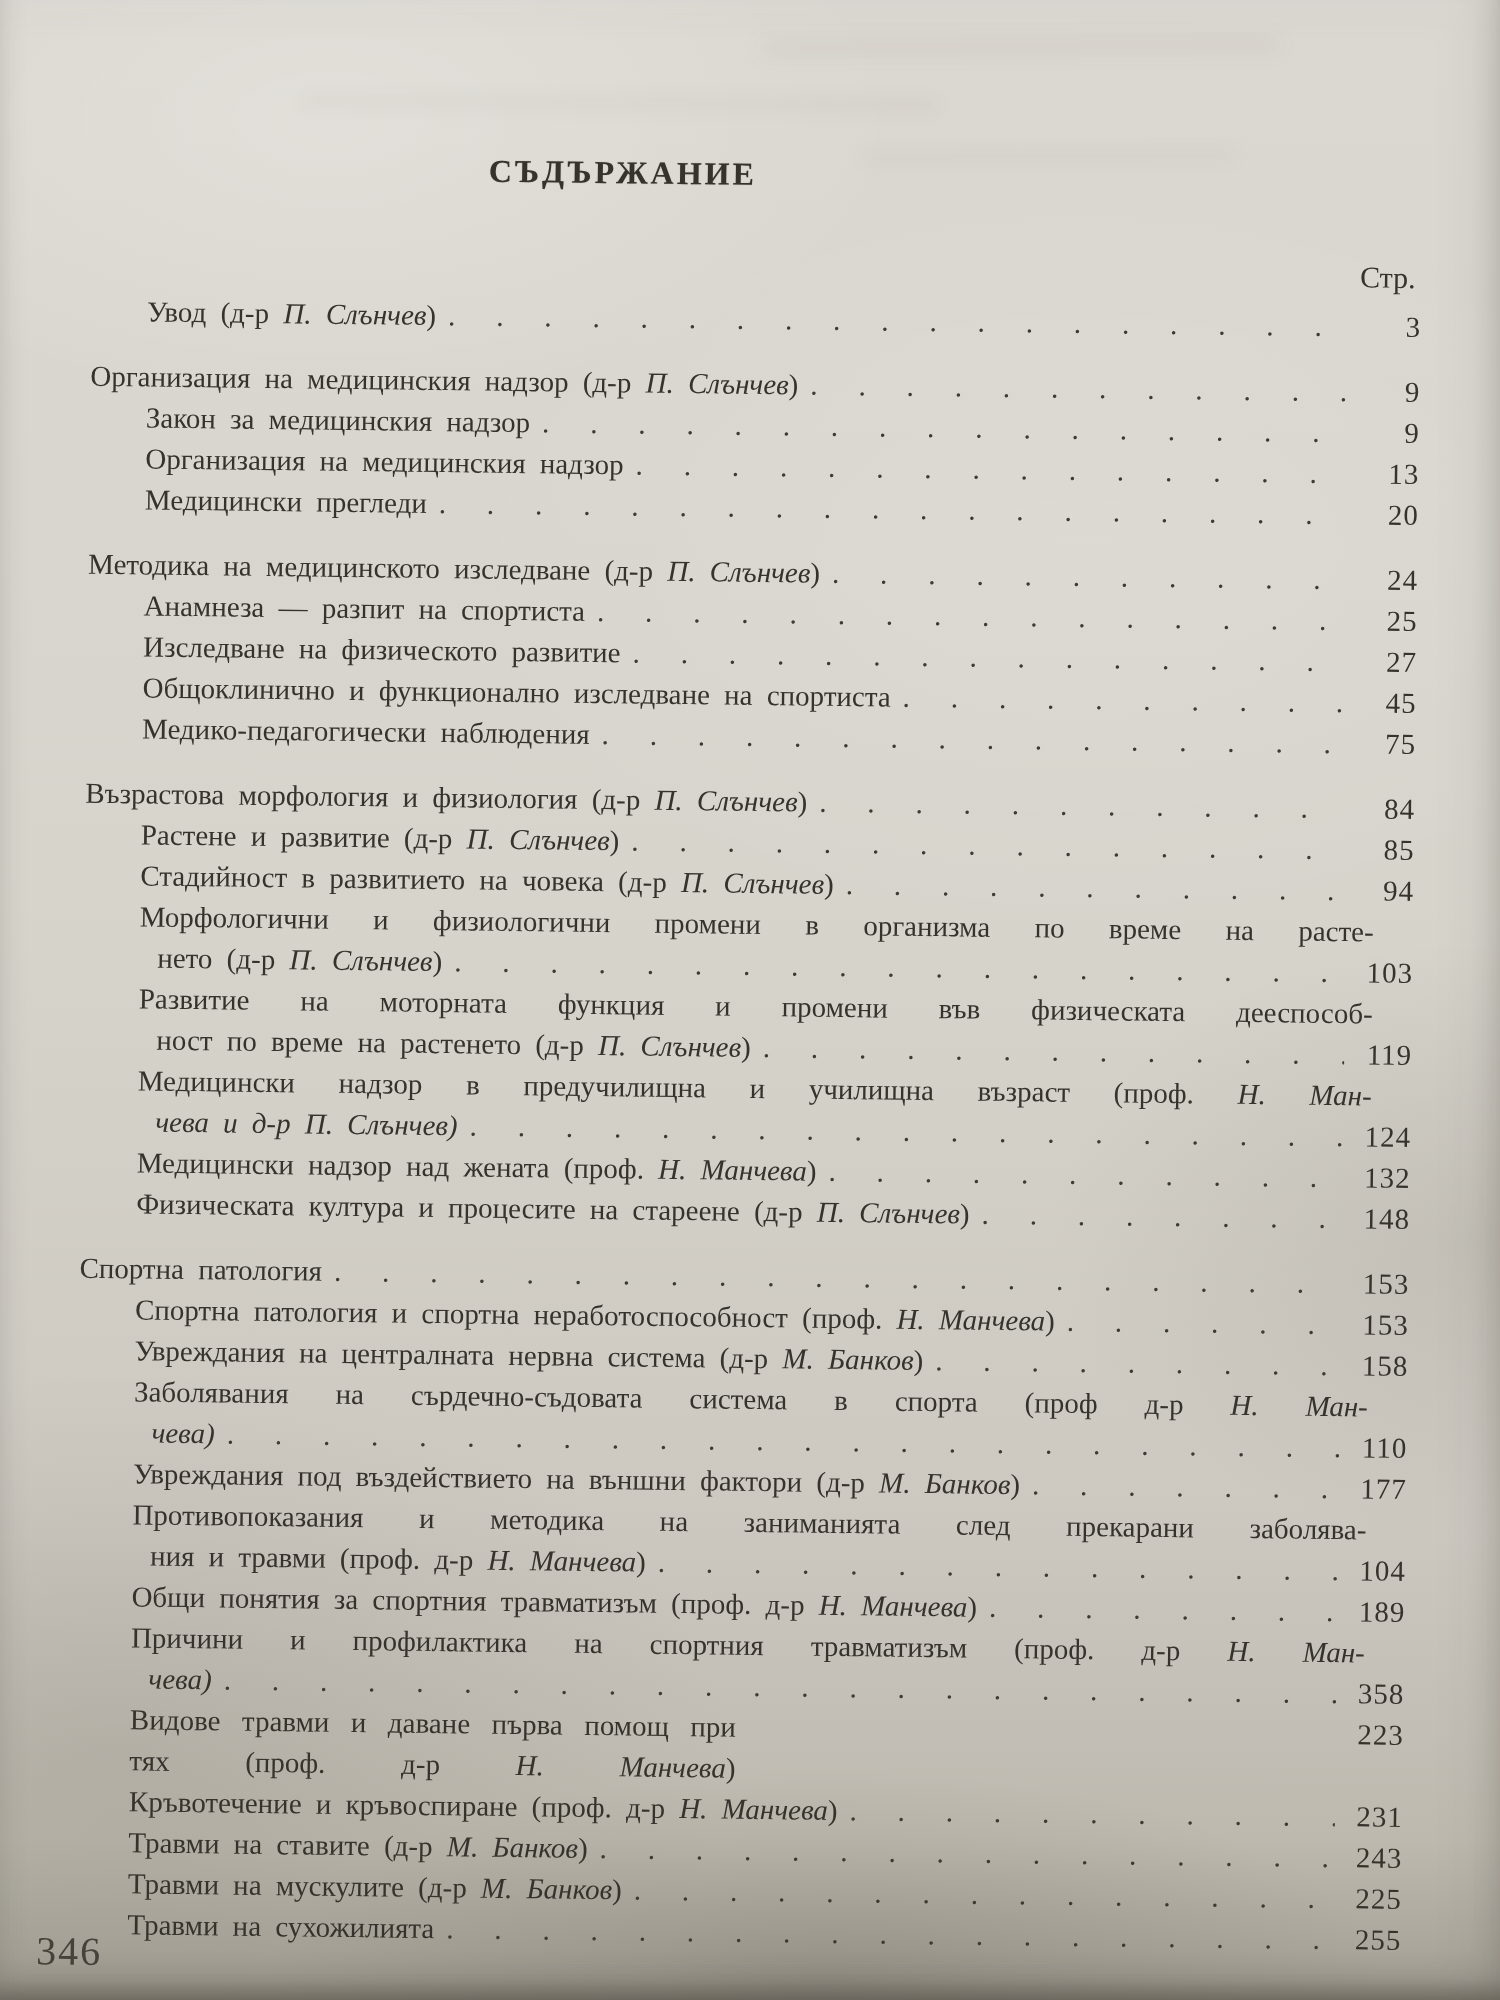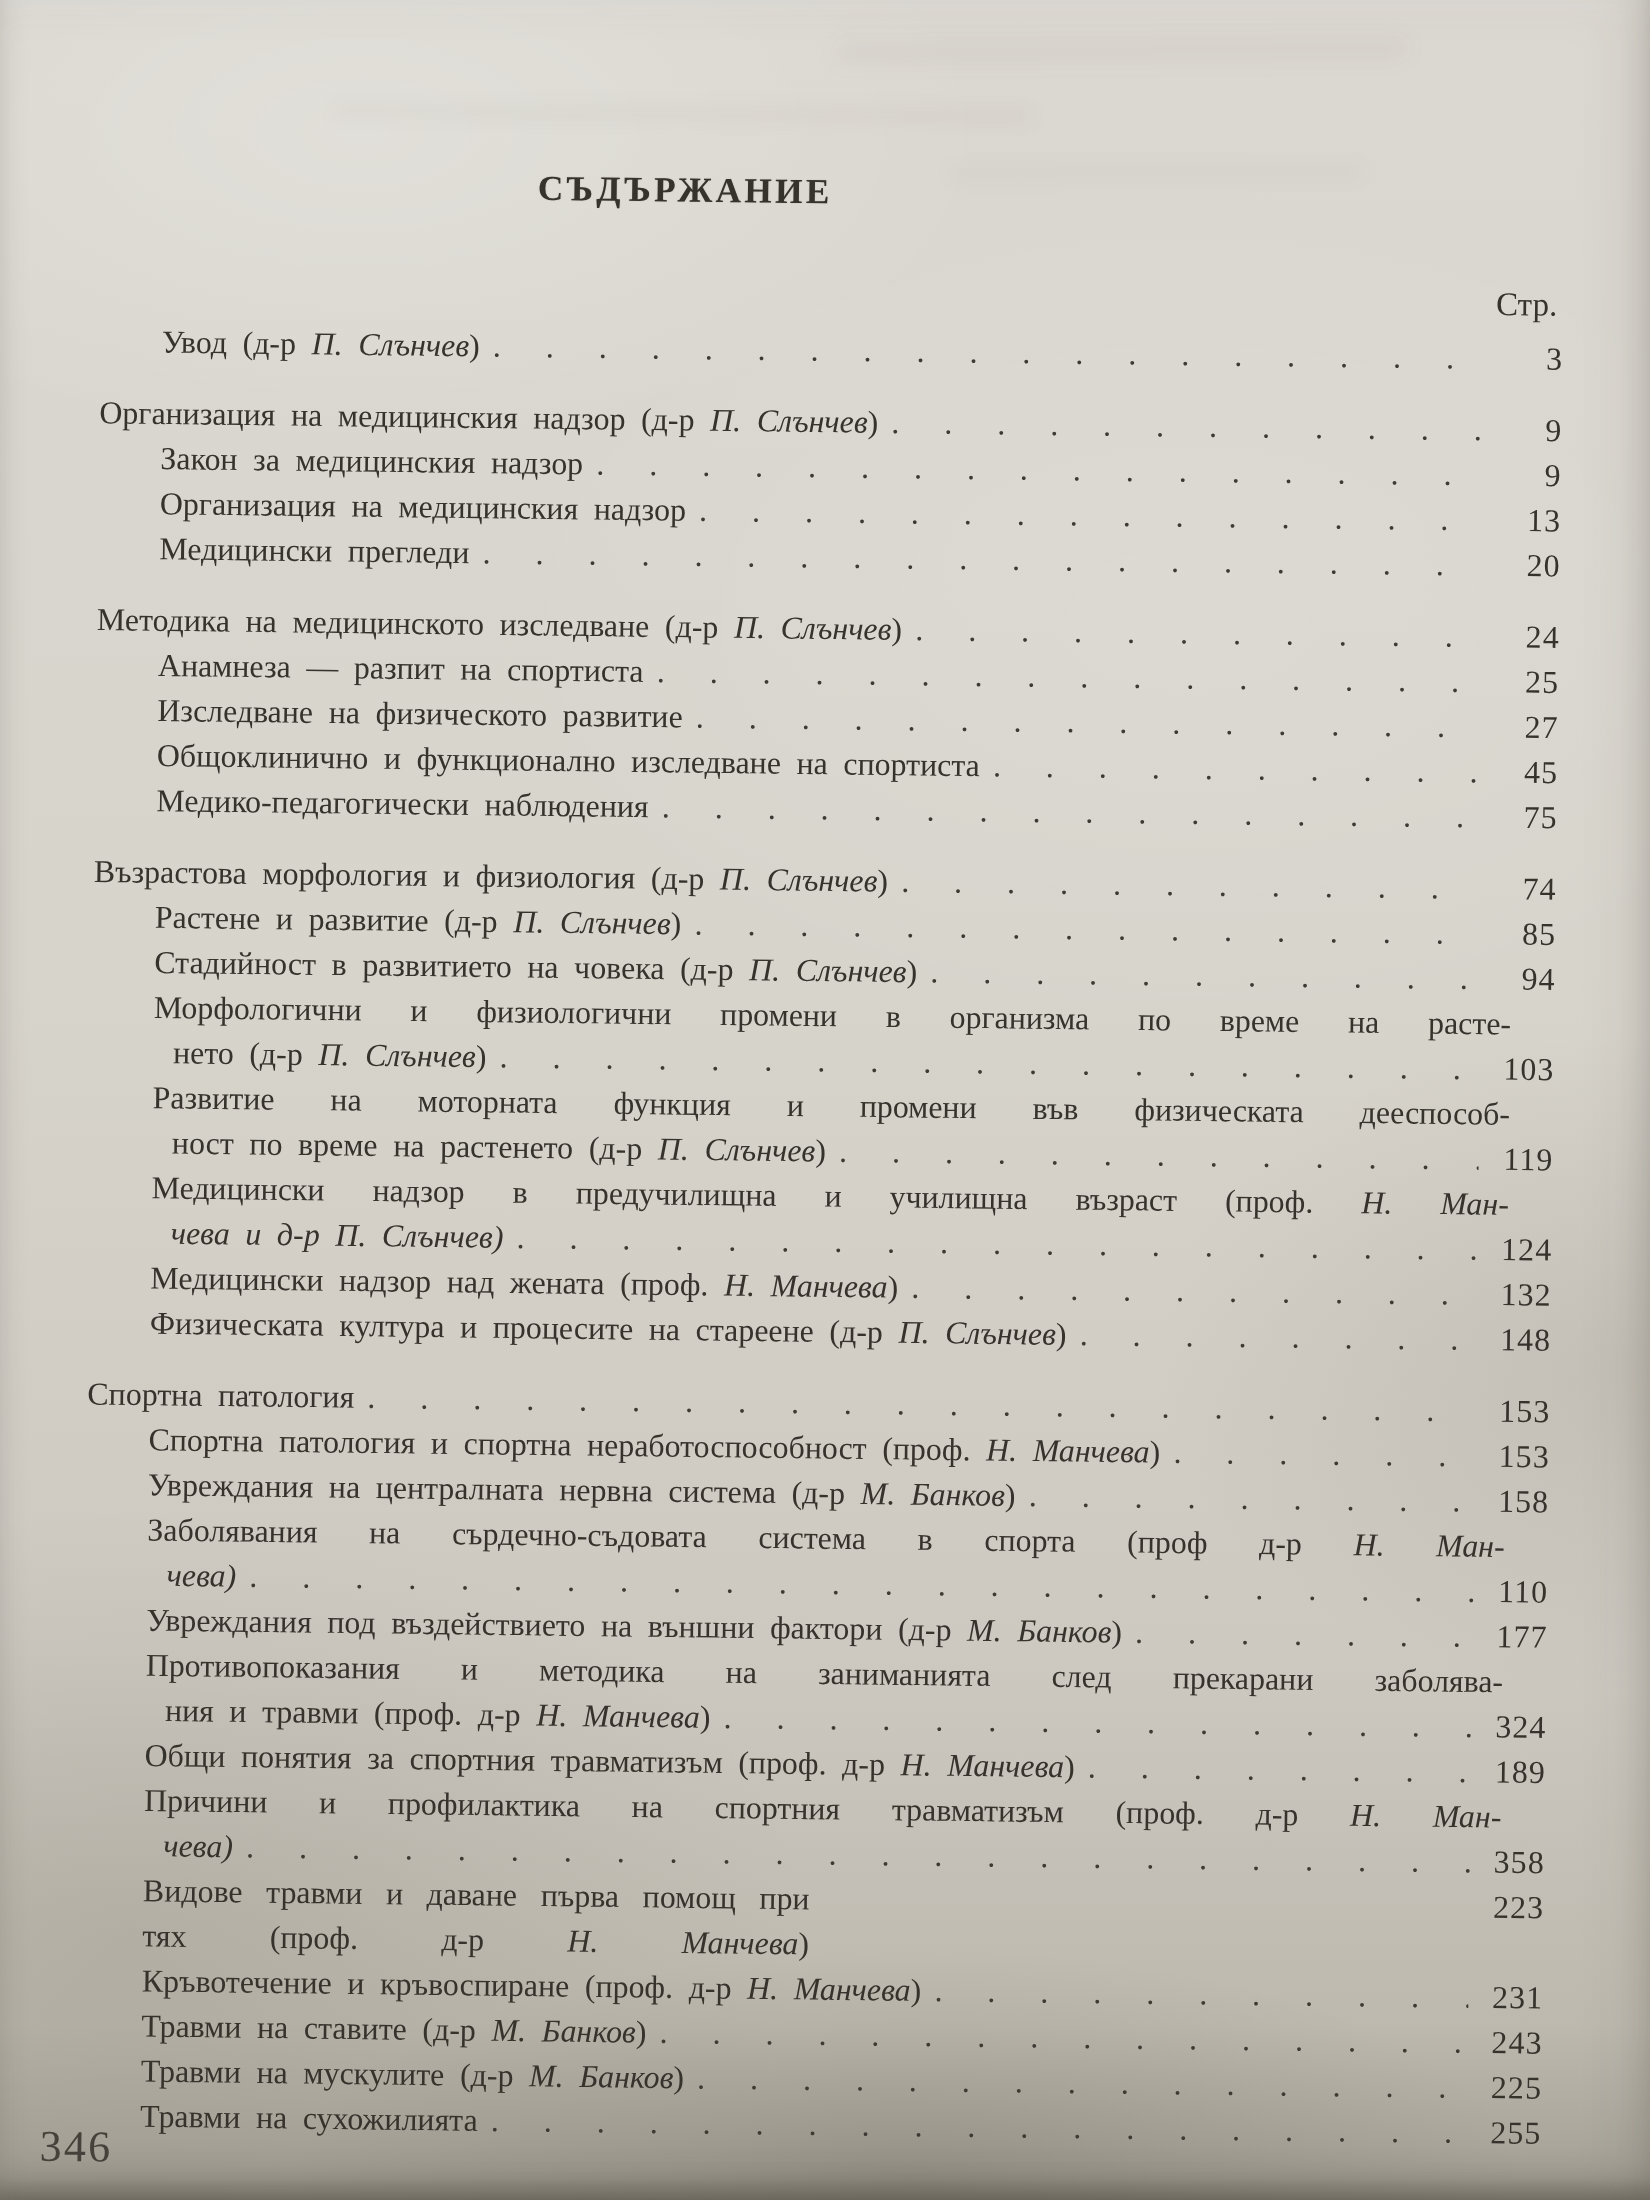--- a/index.html
+++ b/index.html
@@ -191,21 +191,21 @@
             <div class="line last">
               <span class="entry-text"><span>Медико-педагогически наблюдения</span></span>
               <span class="leader">. . . . . . . . . . . . . . . . . . . . . . . . . . . . . . . . . . . . . . . . . . . . . . . . . . . . . . . . . . . . . . . . . . . . . . . . . . . . . . . . </span>
               <span class="pagenum">75</span>
             </div>
           </div>
           <div class="entry level0 gap">
             <div class="line last">
               <span class="entry-text"><span>Възрастова морфология и физиология (д-р </span><i>П. Слънчев</i><span>)</span></span>
               <span class="leader">. . . . . . . . . . . . . . . . . . . . . . . . . . . . . . . . . . . . . . . . . . . . . . . . . . . . . . . . . . . . . . . . . . . . . . . . . . . . . . . . </span>
-              <span class="pagenum">74</span>
+              <span class="pagenum">84</span>
             </div>
           </div>
           <div class="entry level1">
             <div class="line last">
               <span class="entry-text"><span>Растене и развитие (д-р </span><i>П. Слънчев</i><span>)</span></span>
               <span class="leader">. . . . . . . . . . . . . . . . . . . . . . . . . . . . . . . . . . . . . . . . . . . . . . . . . . . . . . . . . . . . . . . . . . . . . . . . . . . . . . . . </span>
               <span class="pagenum">85</span>
             </div>
           </div>
           <div class="entry level1">
@@ -287,21 +287,21 @@
               <span class="entry-text"><span>Увреждания под въздействието на външни фактори (д-р </span><i>М. Банков</i><span>)</span></span>
               <span class="leader">. . . . . . . . . . . . . . . . . . . . . . . . . . . . . . . . . . . . . . . . . . . . . . . . . . . . . . . . . . . . . . . . . . . . . . . . . . . . . . . . </span>
               <span class="pagenum">177</span>
             </div>
           </div>
           <div class="entry level1">
             <div class="line wrapfill"><span class="entry-text"><span>Противопоказания и методика на заниманията след прекарани заболява-</span></span></div>
             <div class="line cont last">
               <span class="entry-text"><span>ния и травми (проф. д-р </span><i>Н. Манчева</i><span>)</span></span>
               <span class="leader">. . . . . . . . . . . . . . . . . . . . . . . . . . . . . . . . . . . . . . . . . . . . . . . . . . . . . . . . . . . . . . . . . . . . . . . . . . . . . . . . </span>
-              <span class="pagenum">324</span>
+              <span class="pagenum">104</span>
             </div>
           </div>
           <div class="entry level1">
             <div class="line last">
               <span class="entry-text"><span>Общи понятия за спортния травматизъм (проф. д-р </span><i>Н. Манчева</i><span>)</span></span>
               <span class="leader">. . . . . . . . . . . . . . . . . . . . . . . . . . . . . . . . . . . . . . . . . . . . . . . . . . . . . . . . . . . . . . . . . . . . . . . . . . . . . . . . </span>
               <span class="pagenum">189</span>
             </div>
           </div>
           <div class="entry level1">

